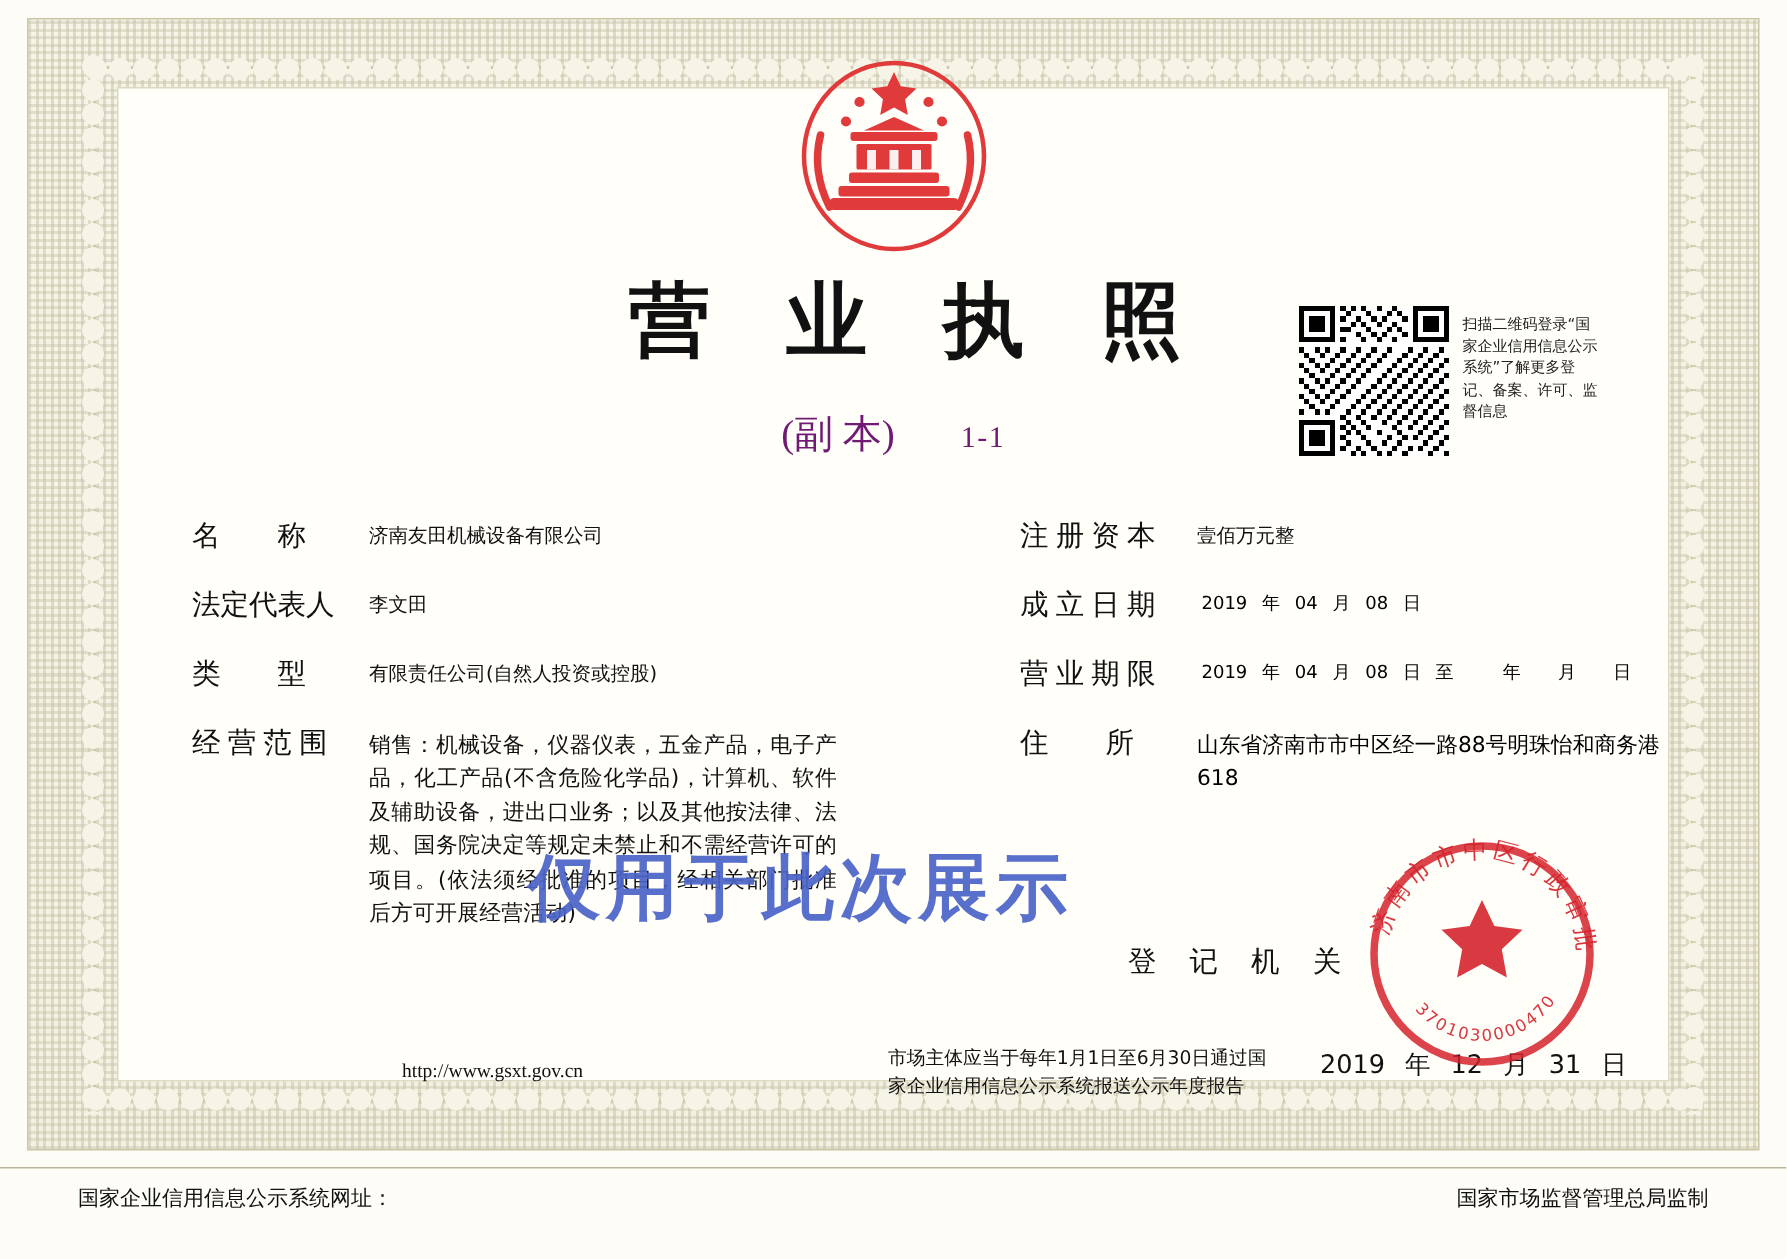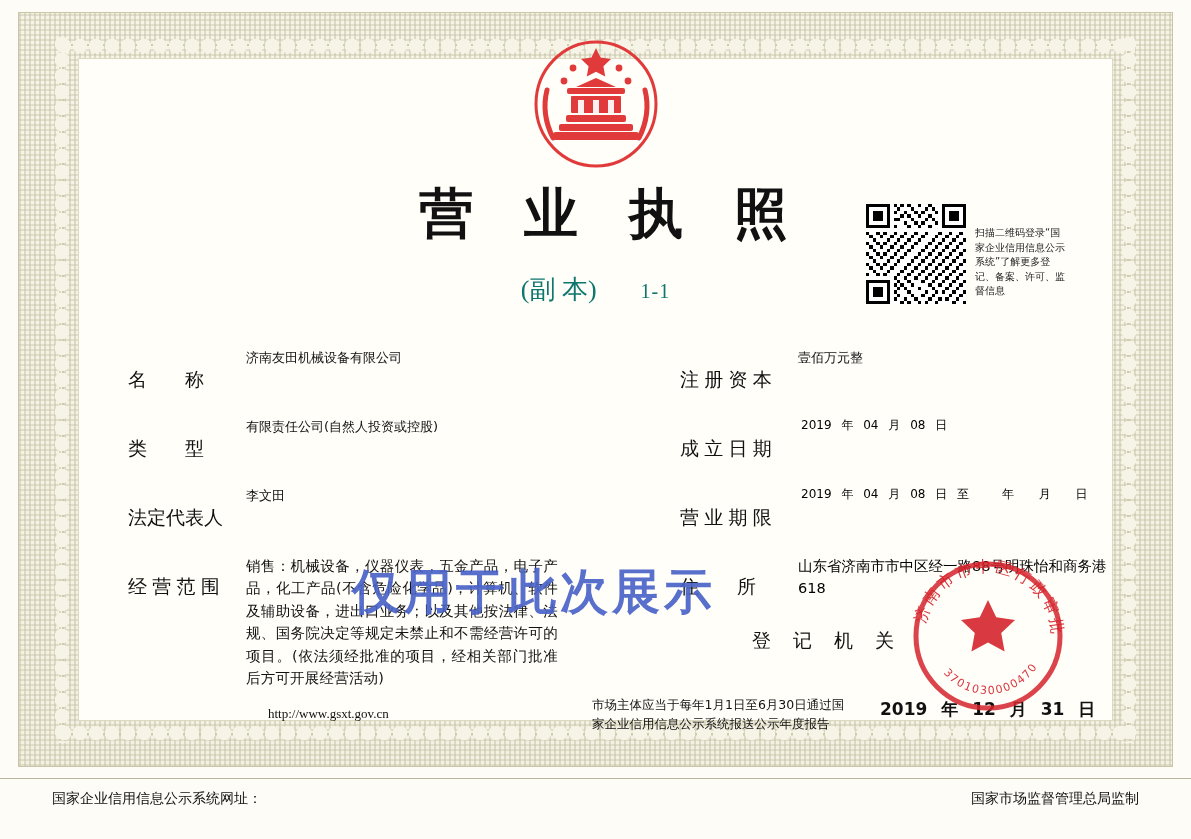--- a/index.html
+++ b/index.html
@@ -84,21 +84,21 @@
     letter-spacing:16px;
     color:#111;
     text-indent:16px;
     z-index:5;
     margin-left:16px;
   }
   .subtitle {
     position:absolute; left:0; right:0; top:272px;
     text-align:center;
     font-size:26px;
-    color:#0f766e;
+    color:#701a75;
     z-index:5;
   }
   .subtitle .serial {
     font-size:20px;
     margin-left:44px;
     letter-spacing:1px;
     font-family:"Liberation Serif", serif;
   }
 
   
@@ -124,37 +124,35 @@
     z-index:5;
     background:#fff;
   }
   .qr-note {
     position:absolute; left:975px; top:210px;
     width:92px;
     font-size:10px; line-height:1.45;
     color:#222;
     font-family:"DejaVu Sans", sans-serif;
     z-index:5;
-    margin-top:16px;
   }
 
   
   .col-left { position:absolute; left:128px; top:344px; width:430px; z-index:5; }
   .col-right { position:absolute; left:680px; top:344px; width:440px; z-index:5; }
 
   .row { display:flex; margin-bottom:20px; }
   .row .lbl {
     width:118px;
     flex:0 0 118px;
     font-size:19px;
-    font-family:Liberation Sans, sans-serif;
+    font-family:Liberation Serif, serif;
     color:#111;
     letter-spacing:0px;
     white-space:nowrap;
-    margin-top:23px;
   }
   .row .val {
     font-size:14.5px;
     color:#111;
     line-height:1.55;
     font-family:"DejaVu Sans", sans-serif;
     padding-top:4px;
   }
   .row .val.big { font-size:13px; }
   .scope { width:400px; text-align:justify; letter-spacing:.2px; }
@@ -210,21 +208,20 @@
     font-family:"DejaVu Sans", sans-serif;
     color:#111;
     z-index:5;
   }
   .issue-date {
     position:absolute; left:876px; top:698px;
     font-size:17px;
     font-family:"DejaVu Sans", sans-serif;
     color:#111;
     z-index:5;
-    font-weight:bold;
   }
   .issue-date span { margin:0 4px; }
 
   
   .bottom-rule {
     position:absolute; left:0; right:0; top:778px;
     border-top:1px solid #b9b49a;
   }
   .bottom-left {
     position:absolute; left:52px; top:790px;
@@ -510,26 +507,26 @@
     </svg>
   </div>
   <div class="qr-note">扫描二维码登录“国家企业信用信息公示系统”了解更多登记、备案、许可、监督信息</div>
 
   <div class="col-left">
     <div class="row">
       <div class="lbl">名　　称</div>
       <div class="val big">济南友田机械设备有限公司</div>
     </div>
     <div class="row">
+      <div class="lbl">法定代表人</div>
+      <div class="val big">李文田</div>
+    </div>
+    <div class="row">
       <div class="lbl">类　　型</div>
       <div class="val big">有限责任公司(自然人投资或控股)</div>
-    </div>
-    <div class="row">
-      <div class="lbl">法定代表人</div>
-      <div class="val big">李文田</div>
     </div>
     <div class="row">
       <div class="lbl">经 营 范 围</div>
       <div class="val scope">销售：机械设备，仪器仪表，五金产品，电子产品，化工产品(不含危险化学品)，计算机、软件及辅助设备，进出口业务；以及其他按法律、法规、国务院决定等规定未禁止和不需经营许可的项目。(依法须经批准的项目，经相关部门批准后方可开展经营活动)</div>
     </div>
   </div>
 
   <div class="col-right">
     <div class="row">
       <div class="lbl">注 册 资 本</div>

